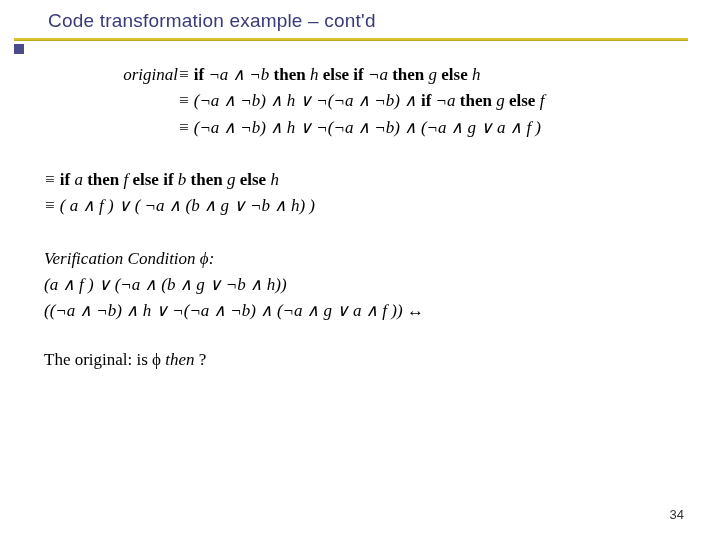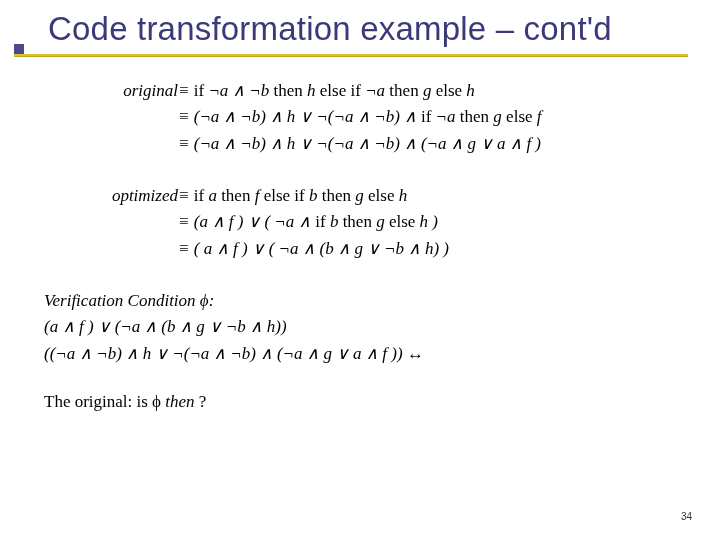--- a/index.html
+++ b/index.html
@@ -17,21 +17,21 @@
     width: 720px;
     height: 540px;
     box-sizing: border-box;
   }
   .title-bar {
     padding: 10px 0 2px 48px;
   }
   .title-bar h1 {
     margin: 0;
     font-family: Verdana, Geneva, sans-serif;
-    font-size: 33px;
+    font-size: 19px;
     font-weight: 400;
     color: #3a3a7a;
     letter-spacing: 0.2px;
   }
   .hr-wrap {
     padding-left: 14px;
     padding-right: 32px;
   }
   .hr-gold {
     height: 2px;
@@ -62,37 +62,37 @@
     font-style: italic;
     text-align: right;
   }
   .row .rhs {
     flex: 1;
   }
   .rhs .line {
     white-space: nowrap;
   }
   .kw {
-    font-weight: 400;
+    font-weight: 700;
     font-style: normal;
   }
   .it { font-style: italic; }
   .vc {
     margin-top: 6px;
   }
   .vc .line { white-space: nowrap; }
   .q {
     margin-top: 22px;
   }
   .page-num {
     position: absolute;
-    right: 28px;
+    right: 36px;
     bottom: 18px;
     font-family: Verdana, Geneva, sans-serif;
-    font-size: 10px;
+    font-size: 13px;
     color: #333;
   }
 </style>
 </head>
 <body>
 
 <div class="slide">
 
   <div class="title-bar">
     <h1>Code transformation example – cont'd</h1>
@@ -111,27 +111,23 @@
           <span>≡ </span><span class="kw">if</span><span> ¬a ∧ ¬b </span><span class="kw">then</span><span> h </span><span class="kw">else</span><span>  </span><span class="kw">if</span><span> ¬a </span><span class="kw">then</span><span> g </span><span class="kw">else</span><span> h</span>
         </div>
         <div class="line">
           <span>≡ (¬a ∧ ¬b)  ∧ h ∨  ¬(¬a ∧ ¬b)  ∧ </span><span class="kw">if</span><span> ¬a </span><span class="kw">then</span><span> g </span><span class="kw">else</span><span> f</span>
         </div>
         <div class="line">≡ (¬a ∧ ¬b)  ∧ h  ∨ ¬(¬a ∧ ¬b)  ∧ (¬a ∧ g ∨ a ∧  f )</div>
       </div>
     </div>
 
     <div class="row">
-      <div class="lhs">optimized</div>
       <div class="rhs it">
         <div class="line">
           <span>≡  </span><span class="kw">if</span><span> a </span><span class="kw">then</span><span> f  </span><span class="kw">else</span><span> </span><span class="kw">if</span><span> b </span><span class="kw">then</span><span> g </span><span class="kw">else</span><span> h</span>
-        </div>
-        <div class="line">
-          <span>≡ (a ∧  f ) ∨ ( ¬a ∧ </span><span class="kw">if</span><span> b </span><span class="kw">then</span><span> g </span><span class="kw">else</span><span> h )</span>
         </div>
         <div class="line">≡ ( a ∧  f ) ∨ ( ¬a ∧ (b ∧ g ∨ ¬b ∧ h) )</div>
       </div>
     </div>
 
     <div class="vc it">
       <div class="line">
         <span>Verification Condition</span><span> ϕ:</span>
       </div>
       <div class="line">(a ∧  f ) ∨ (¬a ∧ (b ∧ g ∨ ¬b ∧ h))</div>

